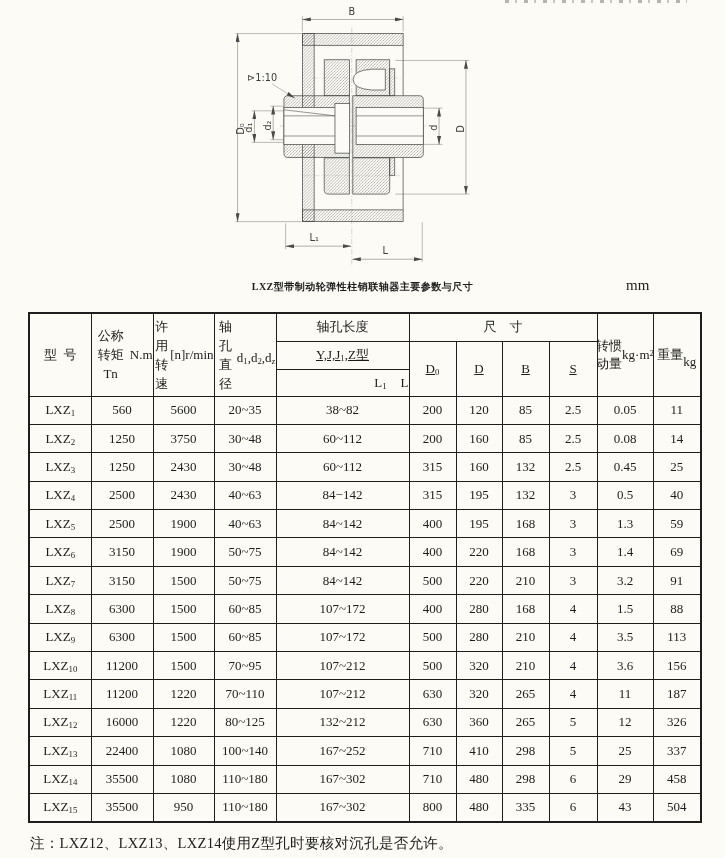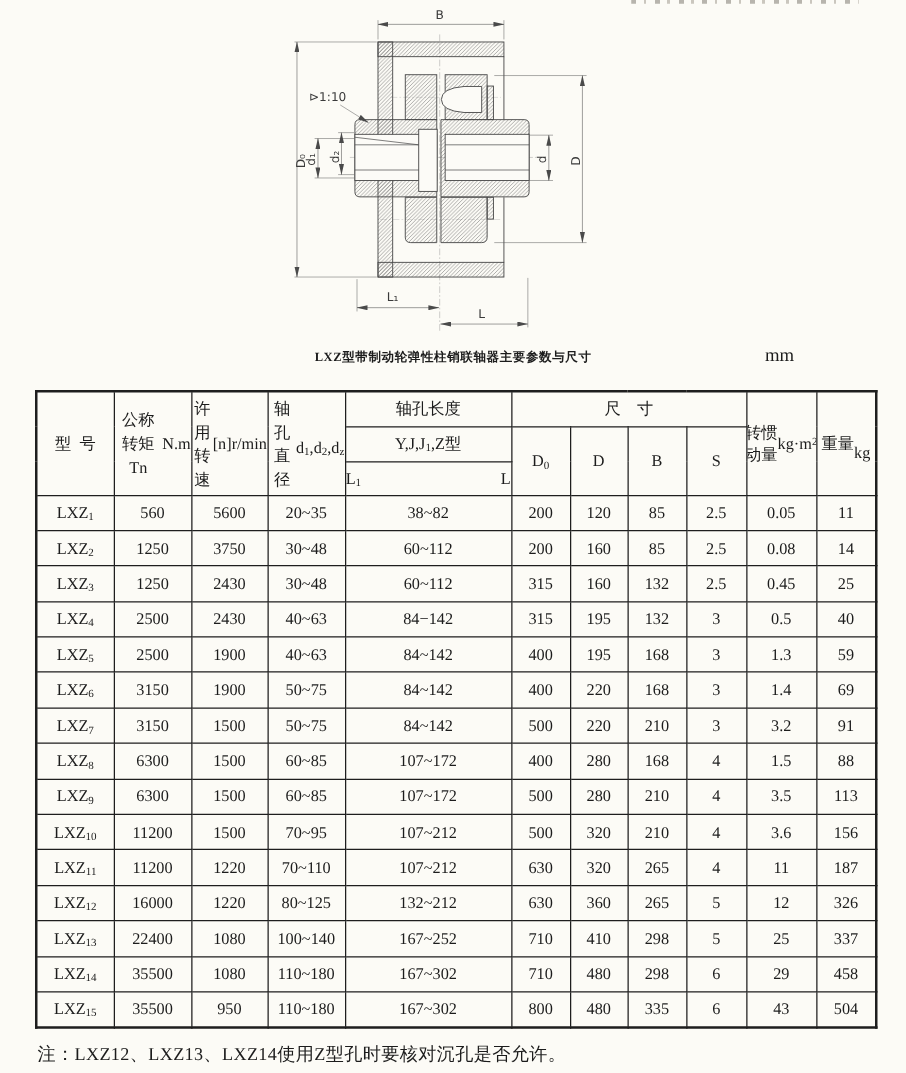--- a/index.html
+++ b/index.html
@@ -27,46 +27,46 @@
   .ol { stroke:#4a4a4a; stroke-width:2.2; fill:none; }
   .th { stroke-width:1.7; }
   .cl { stroke:#8f8f8f; stroke-width:1; stroke-dasharray:16 5 4 5; fill:none; }
   .faint { stroke:#aaa; stroke-width:.9; }
   .ext { stroke:#5a5a5a; stroke-width:1.2; fill:none; }
   .dim { stroke:#5a5a5a; stroke-width:1.4; fill:none; }
   .lbl { font-family:"DejaVu Sans", sans-serif; font-size:29px; fill:#3a3a3a; }
   
   .title-row { position:absolute; left:0; top:276px; width:100%; text-align:center; }
   .page-title { font-size:10px; font-weight:bold; letter-spacing:.5px; }
-  .unit-label { position:absolute; left:612px; top:277px; font-size:15px; }
+  .unit-label { position:absolute; left:626px; top:277px; font-size:15px; }
   
   table.spec {
     position:absolute; left:28px; top:312px;
     width:673px; border-collapse:collapse; table-layout:fixed;
     border:2px solid #1e1e1e;
     font-size:13px;
   }
   table.spec th, table.spec td {
     border:1px solid #1e1e1e;
     text-align:center; vertical-align:middle;
     font-weight:normal; padding:0;
     overflow:hidden;
   }
   thead tr.h1 { height:28px; }
-  thead tr.h2 { height:28px; }
+  thead tr.h2 { height:28px;text-decoration:underline; }
   thead tr.h3 { height:27px; }
   tbody tr { height:28.4px; }
   sub { font-size:.68em; vertical-align:-.22em; line-height:0; }
   sup { font-size:.68em; vertical-align:.35em; line-height:0; }
   .stack { display:flex; flex-direction:row; justify-content:center; align-items:center; line-height:19px; }
   .stack.tight { line-height:18px; }
   .gap8  > * + * { margin-top:6px; }
   .gap12 > * + * { margin-top:13px; }
   .pre { white-space:pre; }
-  .l1l { display:flex; justify-content:space-between; gap:34px; }
+  .l1l { display:flex; justify-content:flex-end; gap:14px; }
   .note-text { position:absolute; left:30px; top:834px; font-size:14.5px; letter-spacing:.3px; }
 </style>
 </head>
 <body>
 
 <div class="cutoff-strip"></div>
 
 <div class="drawing">
 <svg viewBox="0 0 765 810" xmlns="http://www.w3.org/2000/svg">
   <defs>

